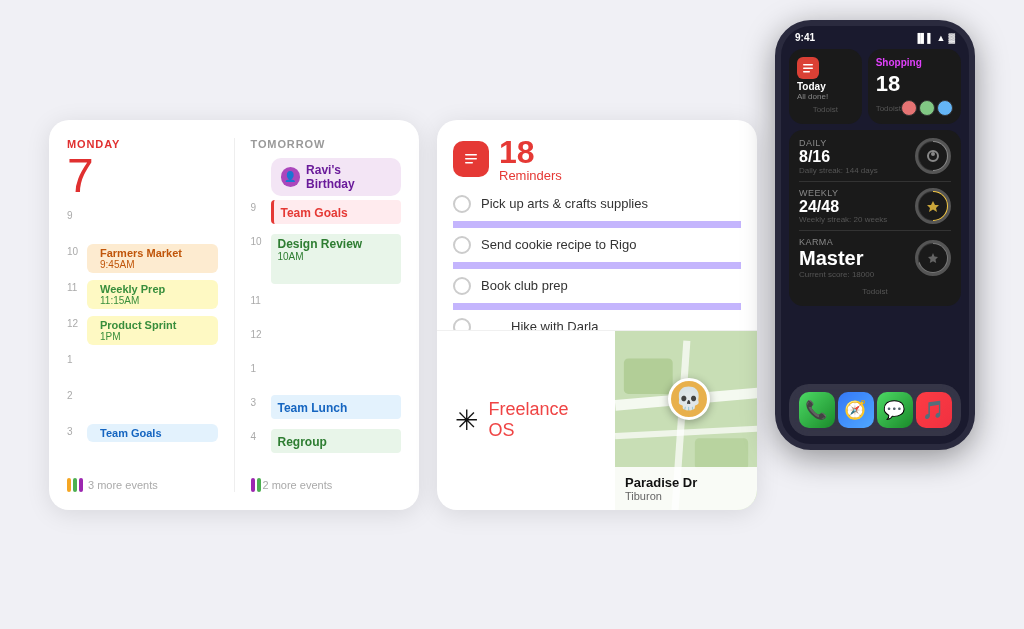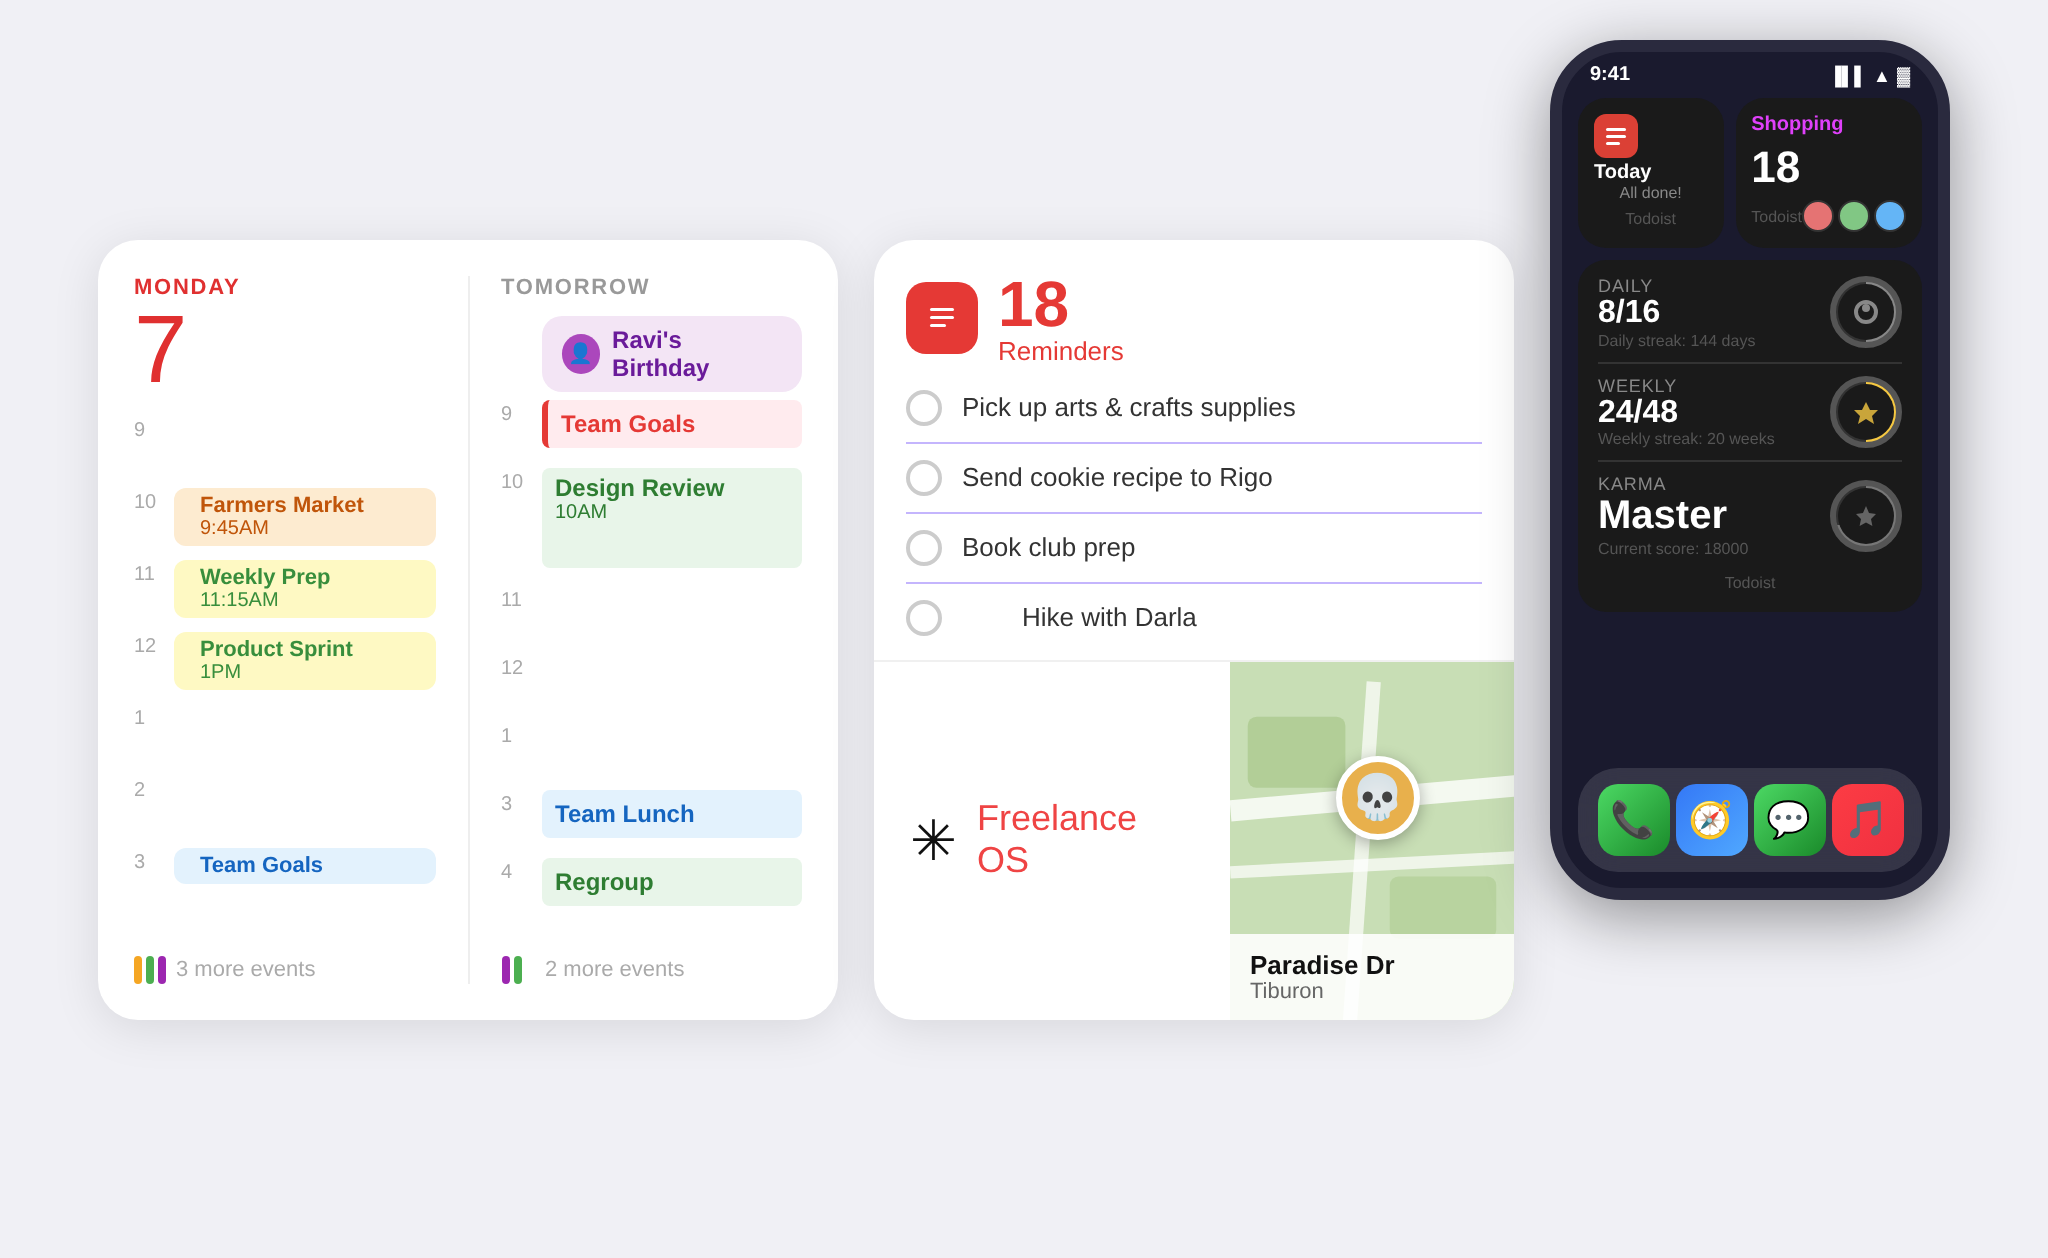--- a/index.html
+++ b/index.html
@@ -176,21 +176,21 @@
       flex: 1;
       margin-left: 2px;
     }
     .regroup-pill span { font-size: 12px; font-weight: 600; color: #2e7d32; }
     .right-more-events {
       font-size: 11px;
       color: #aaa;
       margin-top: 4px;
       display: flex;
       align-items: center;
-      gap: 12px;
+      gap: 2px;
       text-align: center;
     }
 
     
     .reminders-map-widget {
       background: white;
       border-radius: 20px;
       width: 320px;
       height: 390px;
       box-shadow: 0 4px 24px rgba(0,0,0,0.1);
@@ -234,21 +234,21 @@
     .reminder-items {
       display: flex;
       flex-direction: column;
       gap: 8px;
     }
     .reminder-item {
       display: flex;
       align-items: center;
       gap: 10px;
       padding-bottom: 8px;
-      border-bottom: 1px solid #c4b5fd;
+      border-bottom: 7px solid #c4b5fd;
     }
     .reminder-item:last-child { border-bottom: none; gap: 40px; }
     .reminder-circle {
       width: 18px;
       height: 18px;
       border-radius: 50%;
       border: 2px solid #ccc;
       flex-shrink: 0;
     }
     .reminder-text {
@@ -314,21 +314,20 @@
       min-height: 75px;
     }
     .todoist-small-title {
       font-size: 10px;
       font-weight: 700;
       color: white;
     }
     .todoist-small-sub {
       font-size: 8px;
       color: #888;
-      text-align: center;
     }
     .todoist-shopping {
       background: #1a1a1a;
     }
     .todoist-shopping-title {
       font-size: 10px;
       font-weight: 700;
       color: #e040fb;
     }
     .todoist-shopping-count {

